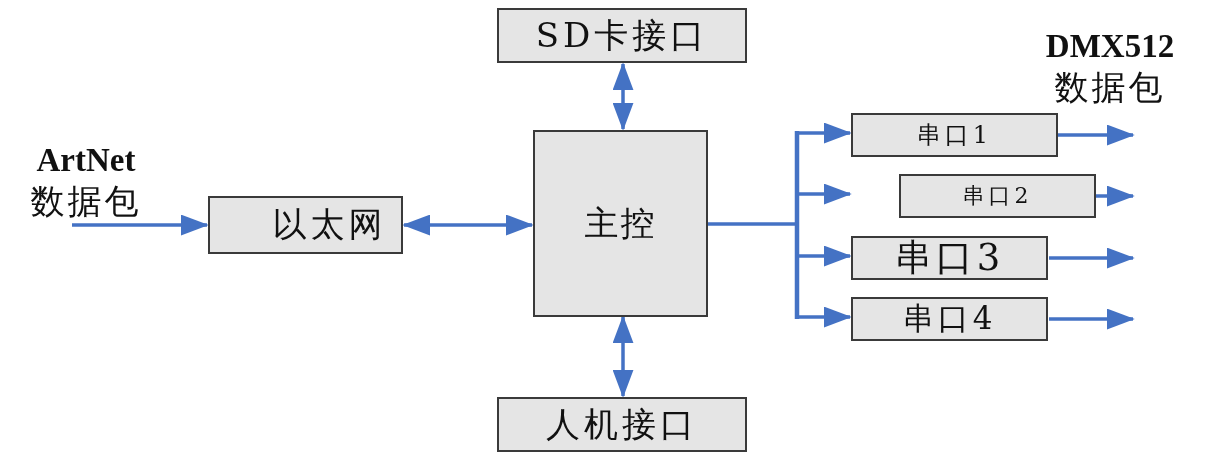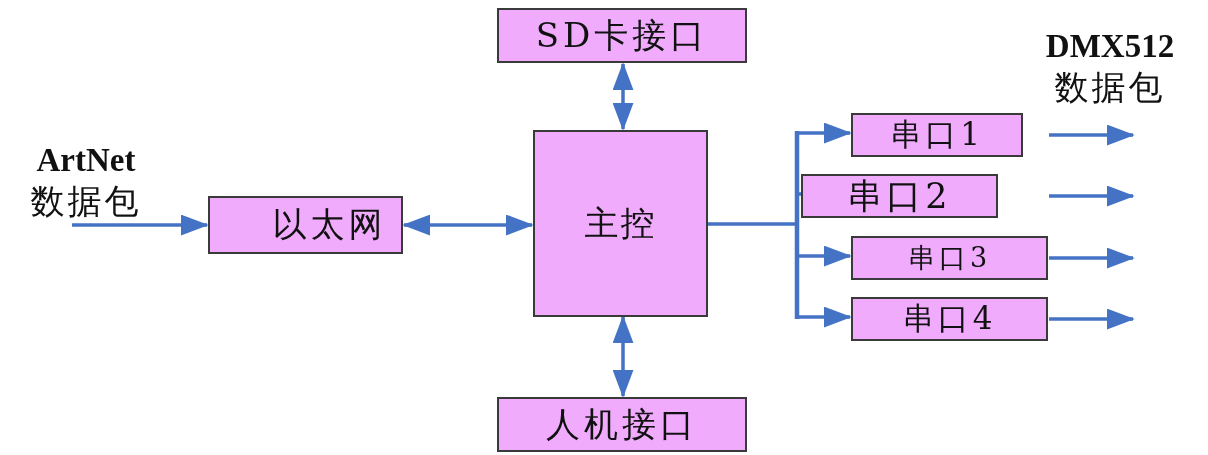--- a/index.html
+++ b/index.html
@@ -1,20 +1,20 @@
 <!DOCTYPE html>
 <html><head>
 <meta charset="utf-8">
 <style>
   html, body { margin: 0; padding: 0; background: #ffffff; }
   body { width: 1208px; height: 455px; position: relative; overflow: hidden;
          font-family: "DejaVu Serif", "Liberation Serif", serif; }
   svg.wires { position: absolute; left: 0; top: 0; width: 1208px; height: 455px; }
   .box { position: absolute; box-sizing: border-box; border: 2px solid #3a3a3a;
-         background: #f0abfc; display: flex; align-items: center; justify-content: center;
+         background: #e5e5e5; display: flex; align-items: center; justify-content: center;
          color: #111; font-size: 34px; letter-spacing: 4px; white-space: nowrap; }
   .label { position: absolute; color: #111; text-align: center; line-height: 1.15; white-space: nowrap; }
   .latin { font-family: "Liberation Serif", "DejaVu Serif", serif; font-weight: bold; }
   .mcu-text { display: flex; flex-direction: column; line-height: 1.3; letter-spacing: 2px; }
 </style>
 </head>
 <body>
 
 <svg class="wires" viewBox="0 0 1208 455">
   <defs>
@@ -72,24 +72,24 @@
 <div class="box" style="left:533px; top:130px; width:175px; height:187px;">
   <div class="mcu-text">
     <span style="font-size:34px;">主控</span>
   </div>
 </div>
 
 <div class="box" style="left:497px; top:397px; width:250px; height:55px;">
   <span>人机接口</span>
 </div>
 
-<div class="box" style="left:851px; top:113px; width:172px; height:44px; font-size:31px;">
+<div class="box" style="left:851px; top:113px; width:207px; height:44px; font-size:24px;">
   <span>串口1</span>
 </div>
-<div class="box" style="left:801px; top:174px; width:197px; height:44px; font-size:35px;">
+<div class="box" style="left:899px; top:174px; width:197px; height:44px; font-size:22px;">
   <span>串口2</span>
 </div>
-<div class="box" style="left:851px; top:236px; width:197px; height:44px; font-size:27px;">
+<div class="box" style="left:851px; top:236px; width:197px; height:44px; font-size:37px;">
   <span>串口3</span>
 </div>
 <div class="box" style="left:851px; top:297px; width:197px; height:44px; font-size:31px;">
   <span>串口4</span>
 </div>
 
 </body></html>

